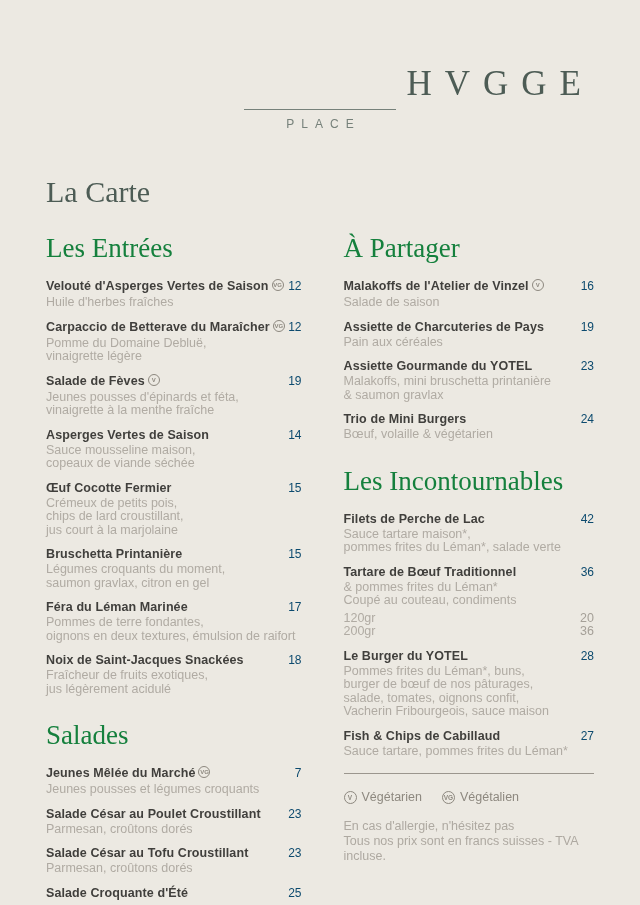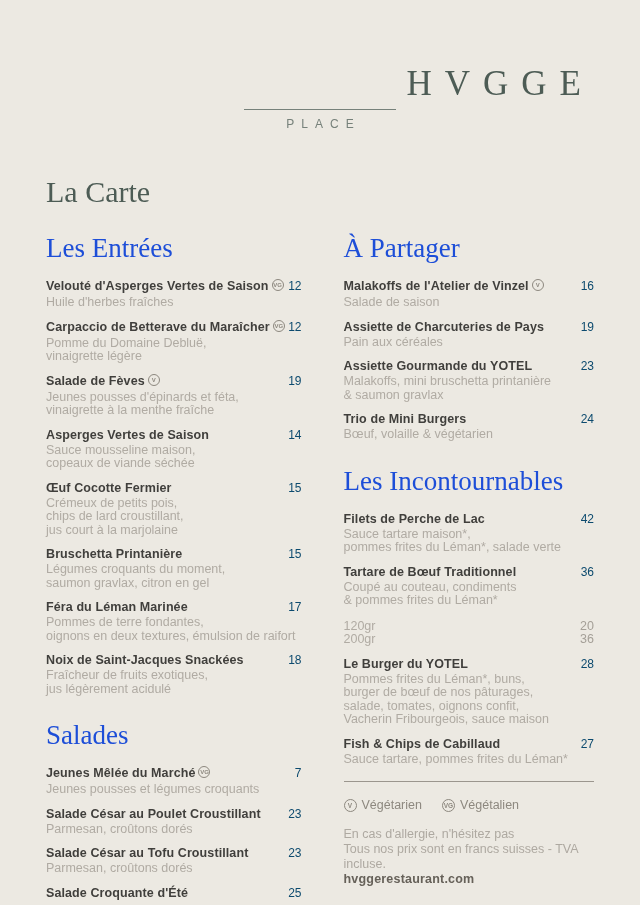--- a/index.html
+++ b/index.html
@@ -24,30 +24,30 @@
 
   .page-title {
     font-family:"Liberation Serif", serif; font-weight:400;
     font-size:30px; color:#4D5C55; margin:44px 0 0;
   }
 
   .columns { display:grid; grid-template-columns:1.02fr 1fr; column-gap:42px; margin-top:24px; }
 
   .section-title {
     font-family:"Liberation Serif", serif; font-weight:400;
-    font-size:27px; color:#1d4ed8; margin:0 0 14px;
+    font-size:27px; color:#15803d; margin:0 0 14px;
   }
   .section:not(:first-child) .section-title { margin-top:24px; }
 
   .item { margin-bottom:9px; }
   .item-head { display:flex; justify-content:space-between; align-items:baseline; line-height:14px; }
   .item-name { font-size:12.5px; font-weight:bold; color:#403F3C; letter-spacing:0.1px; }
   .item-price { font-size:12px; color:#0c4a6e; flex-shrink:0; }
   .item-desc { font-size:12.5px; line-height:13.5px; color:#B0ABA3; margin-top:2px; }
-  .subrows { margin-top:12px; }
+  .subrows { margin-top:4px; }
   .subrow { display:flex; justify-content:space-between; font-size:12.5px; line-height:13.5px; color:#B0ABA3; }
   .subrow-price { color:#A5A098; }
 
   .badge {
     display:inline-block; box-sizing:border-box;
     width:12px; height:12px; border:1px solid #8D887F; border-radius:50%;
     font-size:6px; line-height:10px; text-align:center;
     color:#8D887F; font-weight:bold; letter-spacing:0;
     position:relative; top:-3px; margin-left:3px;
   }
@@ -326,22 +326,22 @@
   </div>
 
   <div class="item">
     <div class="item-head">
       <span class="item-name-wrap">
         <span class="item-name">Tartare de Bœuf Traditionnel</span>
       </span>
       <span class="item-price">36</span>
     </div>
     <div class="item-desc">
+                  <div>&amp; pommes frites du Léman*</div>
                   <div>Coupé au couteau, condiments</div>
-                  <div>&amp; pommes frites du Léman*</div>
                 </div>
     <div class="subrows">
                   <div class="subrow">
                     <span class="subrow-label">120gr</span>
                     <span class="subrow-price">20</span>
                   </div>
                   <div class="subrow">
                     <span class="subrow-label">200gr</span>
                     <span class="subrow-price">36</span>
                   </div>
@@ -390,17 +390,16 @@
 
   <span class="legend-entry">
     <span class="badge">VG</span>
     <span class="legend-label">Végétalien</span>
   </span>
 </div>
         <div class="footer-notes">
             <div>En cas d'allergie, n'hésitez pas</div>
             <div>Tous nos prix sont en francs suisses - TVA incluse.</div>
           </div>
-        <div class="website">hvggerestaurant.com</div>
       </div>
     </div>
   </div>
 </div>
 
 </body></html>

